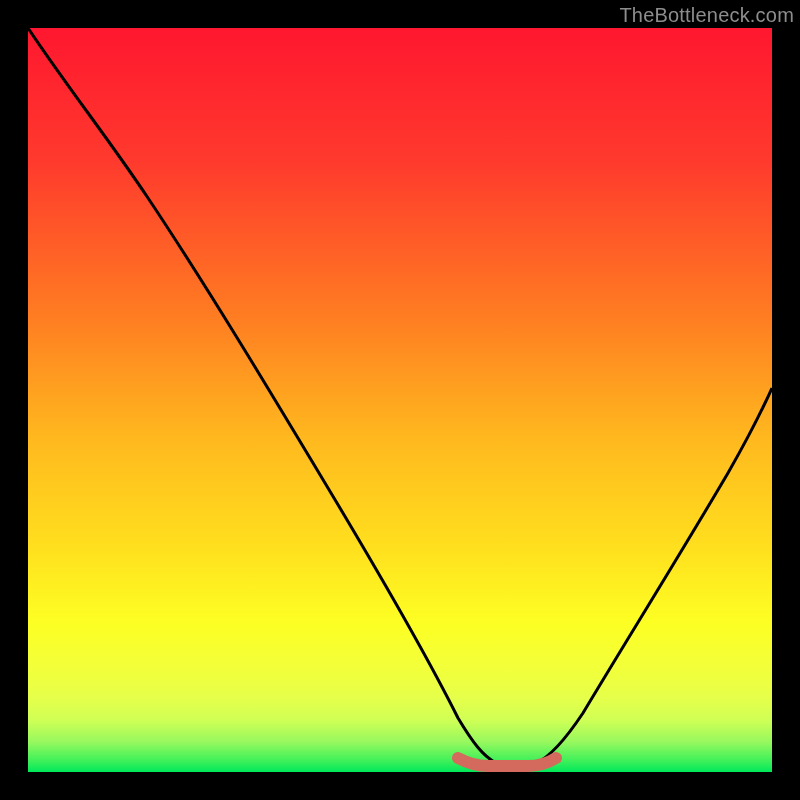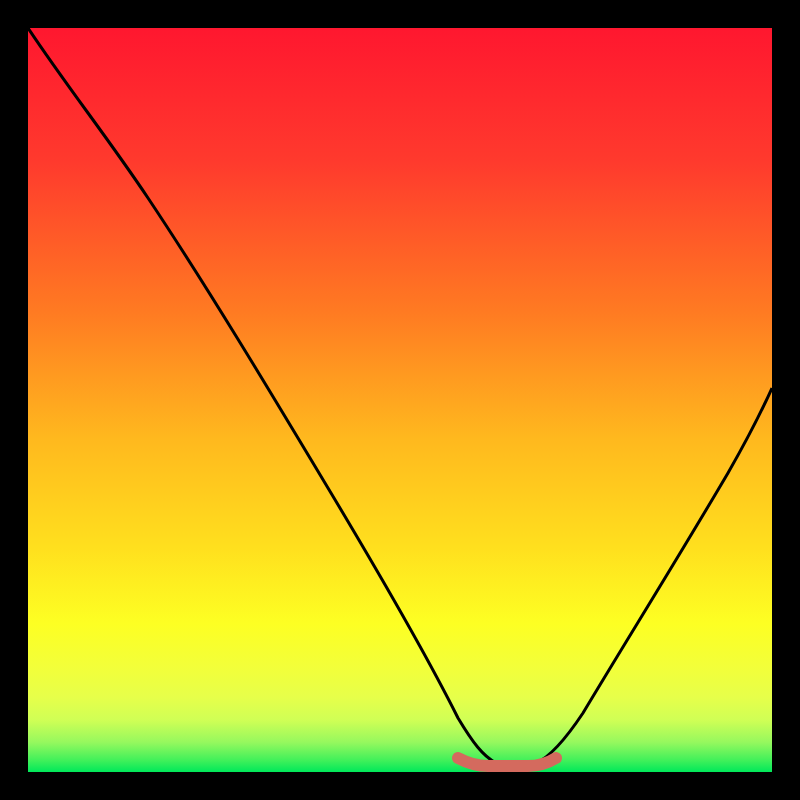--- a/index.html
+++ b/index.html
@@ -88,14 +88,15 @@
                C 720 410, 735 380, 744 360"></path>
 
       <path fill="none" stroke="#d46a5e" stroke-width="12" stroke-linecap="round" d="M 430 730
                Q 445 738, 460 738
                L 500 738
                Q 515 738, 528 730"></path>
     </svg>
 
   </div>
 
+  <div class="watermark">TheBottleneck.com</div>
 
 </div>
 
 </body></html>

